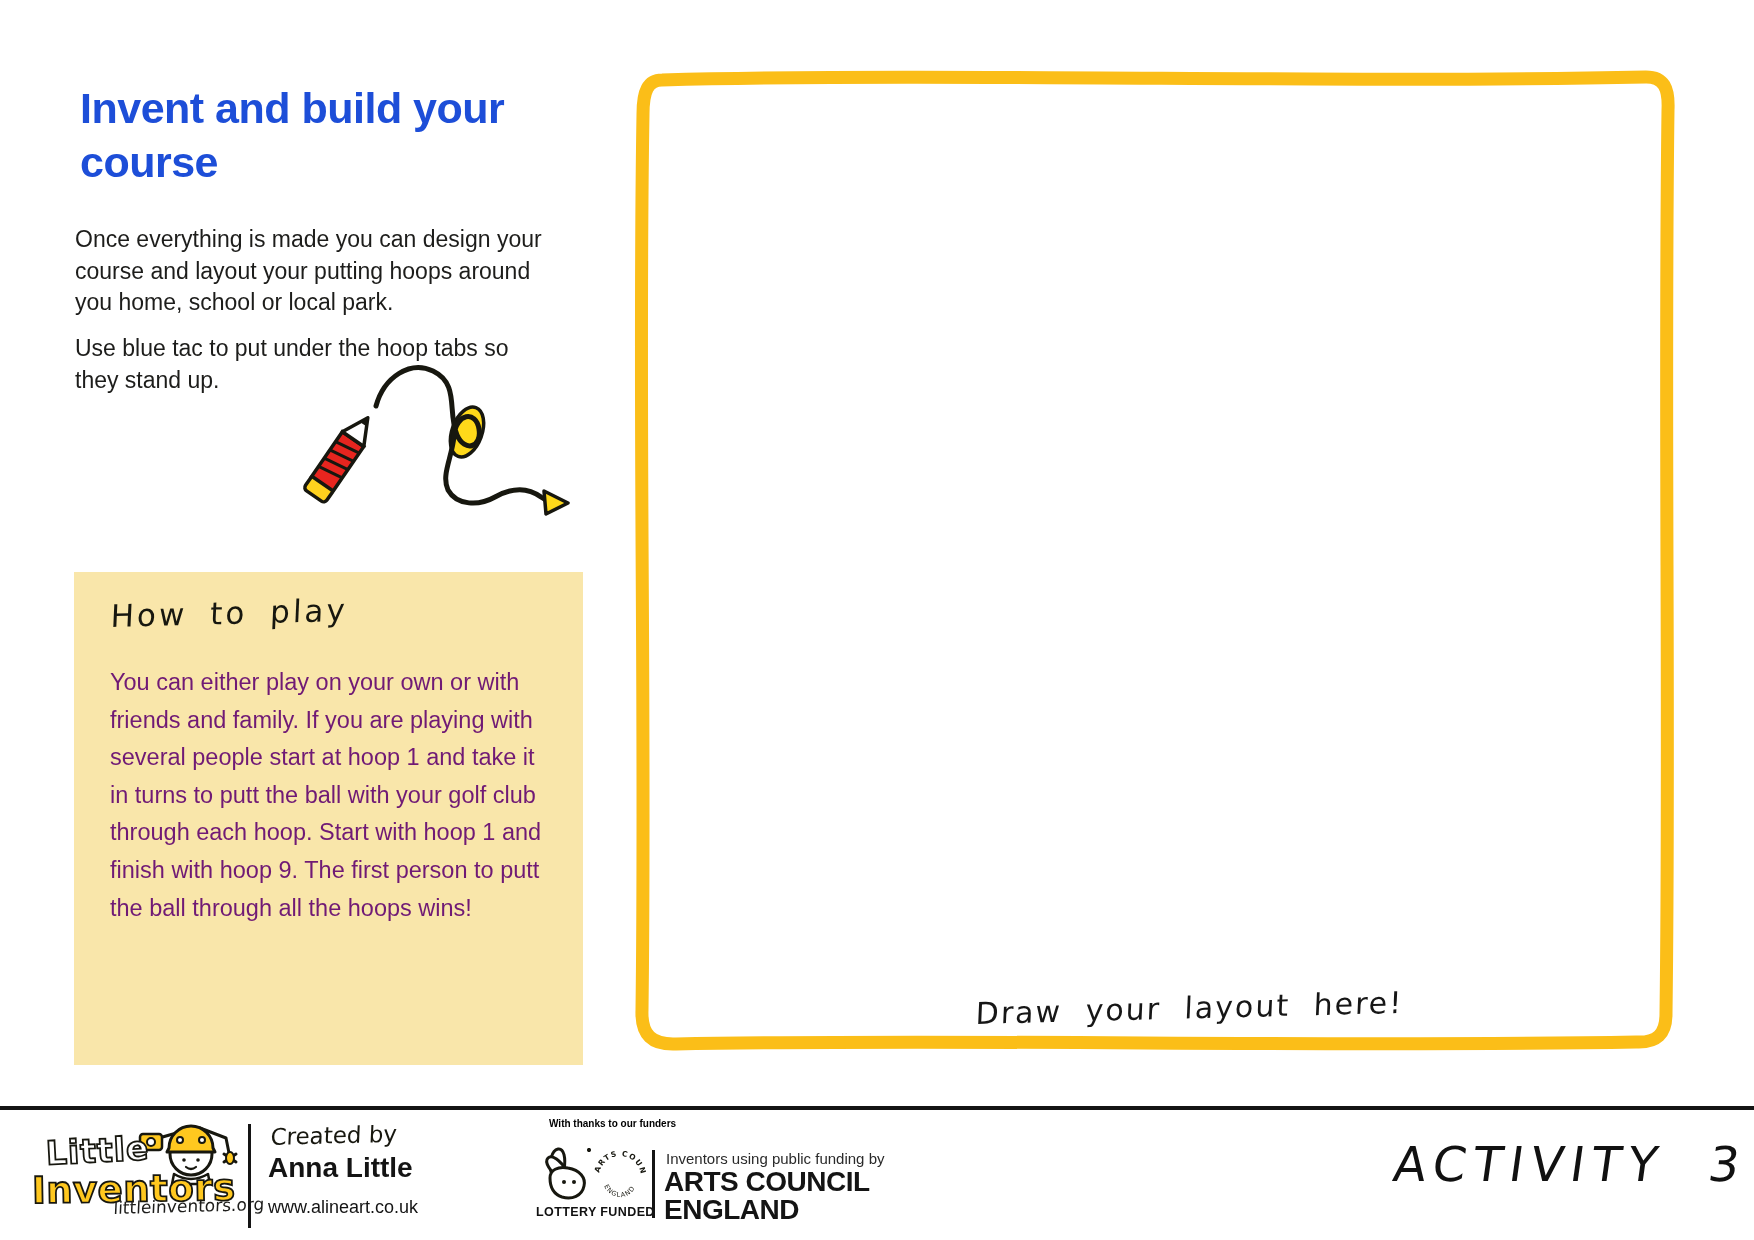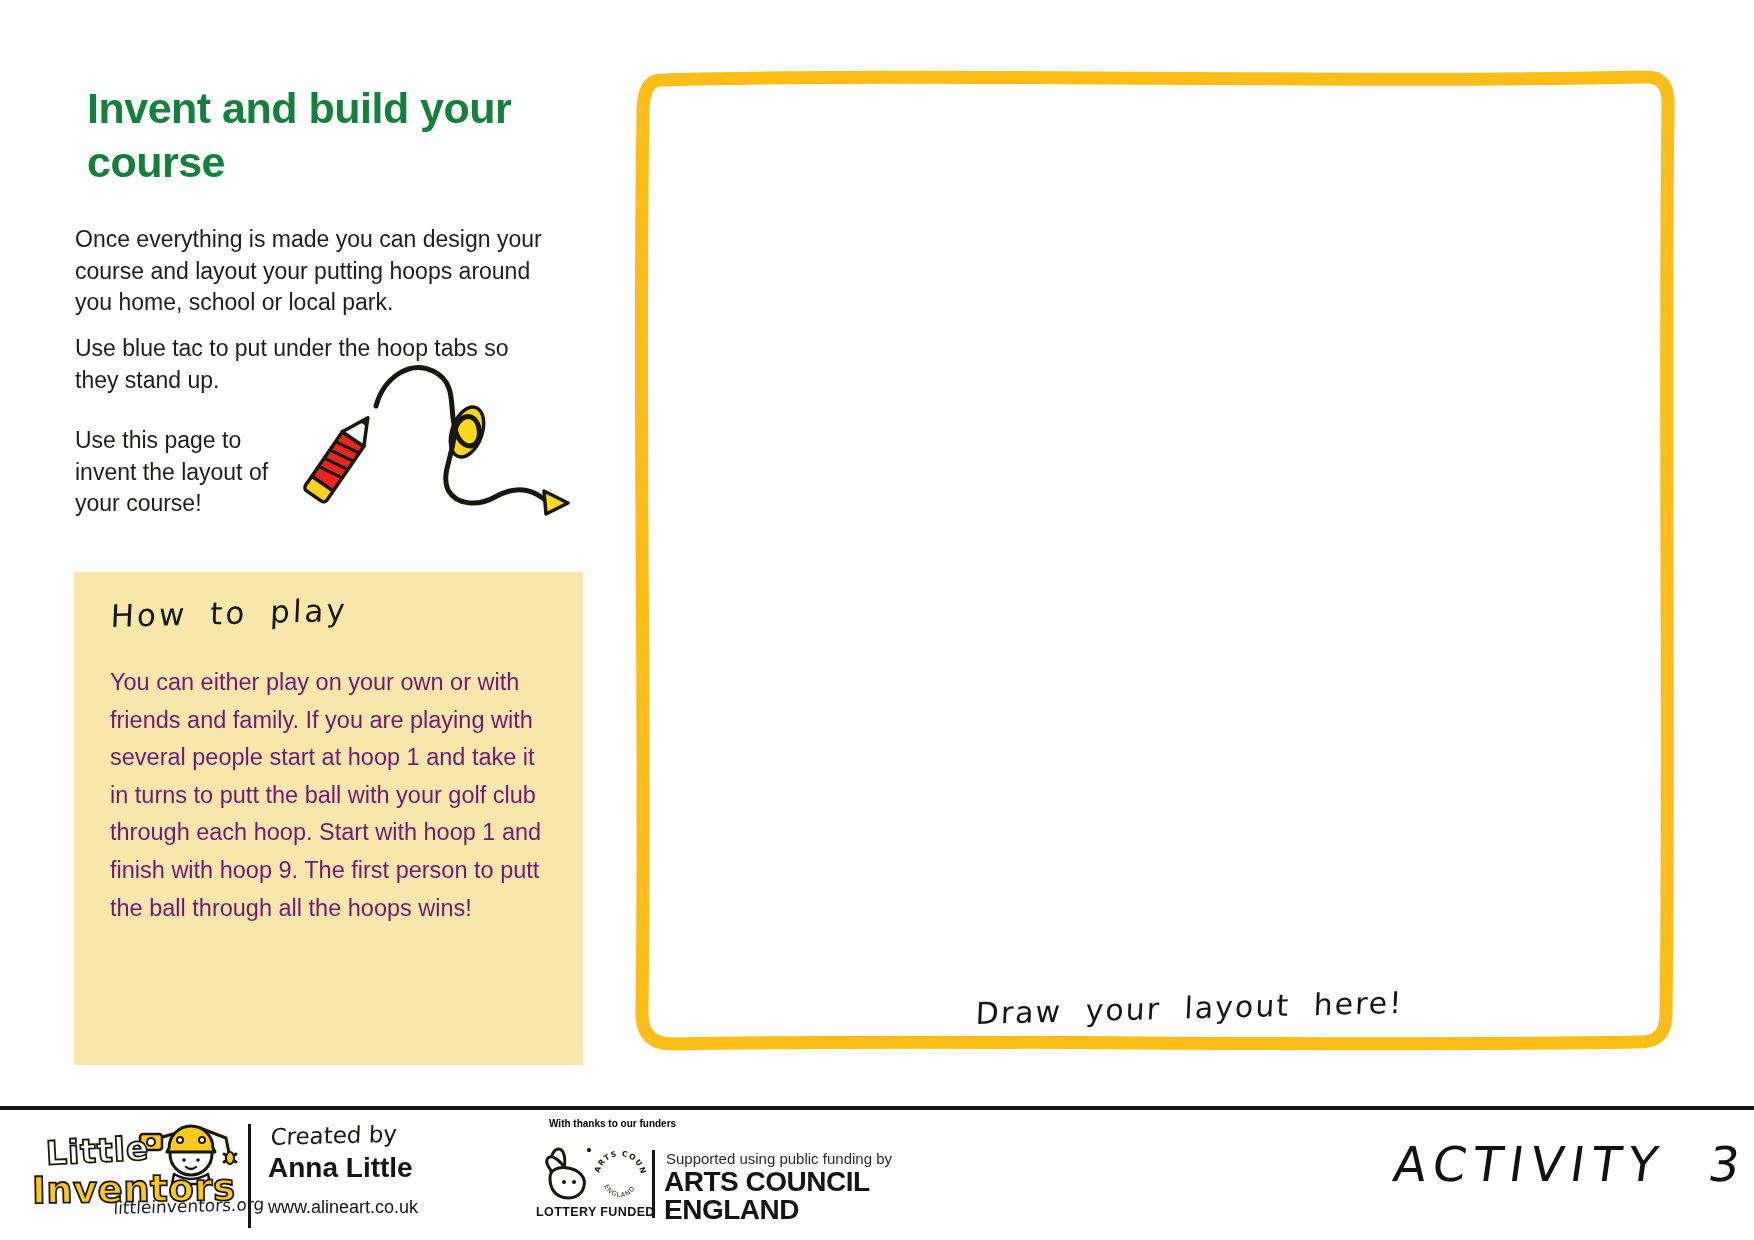--- a/index.html
+++ b/index.html
@@ -4,22 +4,22 @@
 <style>
   html,body{margin:0;padding:0;background:#ffffff;}
   #canvas{
     position:relative;width:1754px;height:1240px;background:#ffffff;overflow:hidden;
     font-family:"Liberation Sans",sans-serif;color:#1d1d1b;
   }
   .abs{position:absolute;}
 
   
   .page-title{
-    left:87px;top:52px;width:500px;
-    font-size:43px;font-weight:700;line-height:1.26;color:#15803d;letter-spacing:-0.5px;
+    left:80px;top:52px;width:500px;
+    font-size:43px;font-weight:700;line-height:1.26;color:#1d4ed8;letter-spacing:-0.5px;
   }
   .para{font-size:23px;line-height:1.37;color:#1d1d1b;}
   .para-1{left:75px;top:192px;width:470px;margin-top:32px;}
   .para-2{left:75px;top:310px;width:470px;}
   .para-3{left:75px;top:402px;width:205px;}
 
   
   .hand{
     font-family:"DejaVu Sans",sans-serif;
     transform:rotate(-1.5deg) skewX(-4deg);
@@ -65,21 +65,20 @@
 </style>
 </head>
 <body>
 
 <div id="canvas">
 
   <h1 class="abs page-title">Invent and build your course</h1>
 
   <p class="abs para para-1">Once everything is made you can design your course and layout your putting hoops around you home, school or local park.</p>
   <p class="abs para para-2">Use blue tac to put under the hoop tabs so they stand up.</p>
-  <p class="abs para para-3">Use this page to invent the layout of your course!</p>
 
   <svg class="abs" style="left:284px;top:344px;" width="306" height="178" viewBox="0 0 306 178" aria-hidden="true">
 
     <ellipse cx="183" cy="88" rx="15" ry="26" fill="#FFD91A" stroke="#17170f" stroke-width="3.5" transform="rotate(20 183 88)"></ellipse>
 
     <path d="M 92 62
              C 100 33 126 16 149 27
              C 176 40 163 68 173 91
              C 181 109 198 103 195 85
              C 192 66 172 69 170 92
@@ -176,19 +175,19 @@
     <text font-family="DejaVu Sans, sans-serif" font-size="7.5" font-weight="bold" fill="#17170f" letter-spacing="1.2">
       <textPath href="#arcTop" startOffset="4">ARTS COUNCIL</textPath>
     </text>
     <text font-family="DejaVu Sans, sans-serif" font-size="6.5" fill="#17170f" letter-spacing="1">
       <textPath href="#arcBottom" startOffset="6">ENGLAND</textPath>
     </text>
   </svg>
 
   <div class="abs v-div div-2"></div>
 
-  <div class="abs arts-support">Supported using public funding by</div>
+  <div class="abs arts-support">Inventors using public funding by</div>
   <div class="abs arts-line1">ARTS COUNCIL</div>
   <div class="abs arts-line2">ENGLAND</div>
 
   <div class="abs activity-label">ACTIVITY 3</div>
 
 </div>
 
 </body></html>

